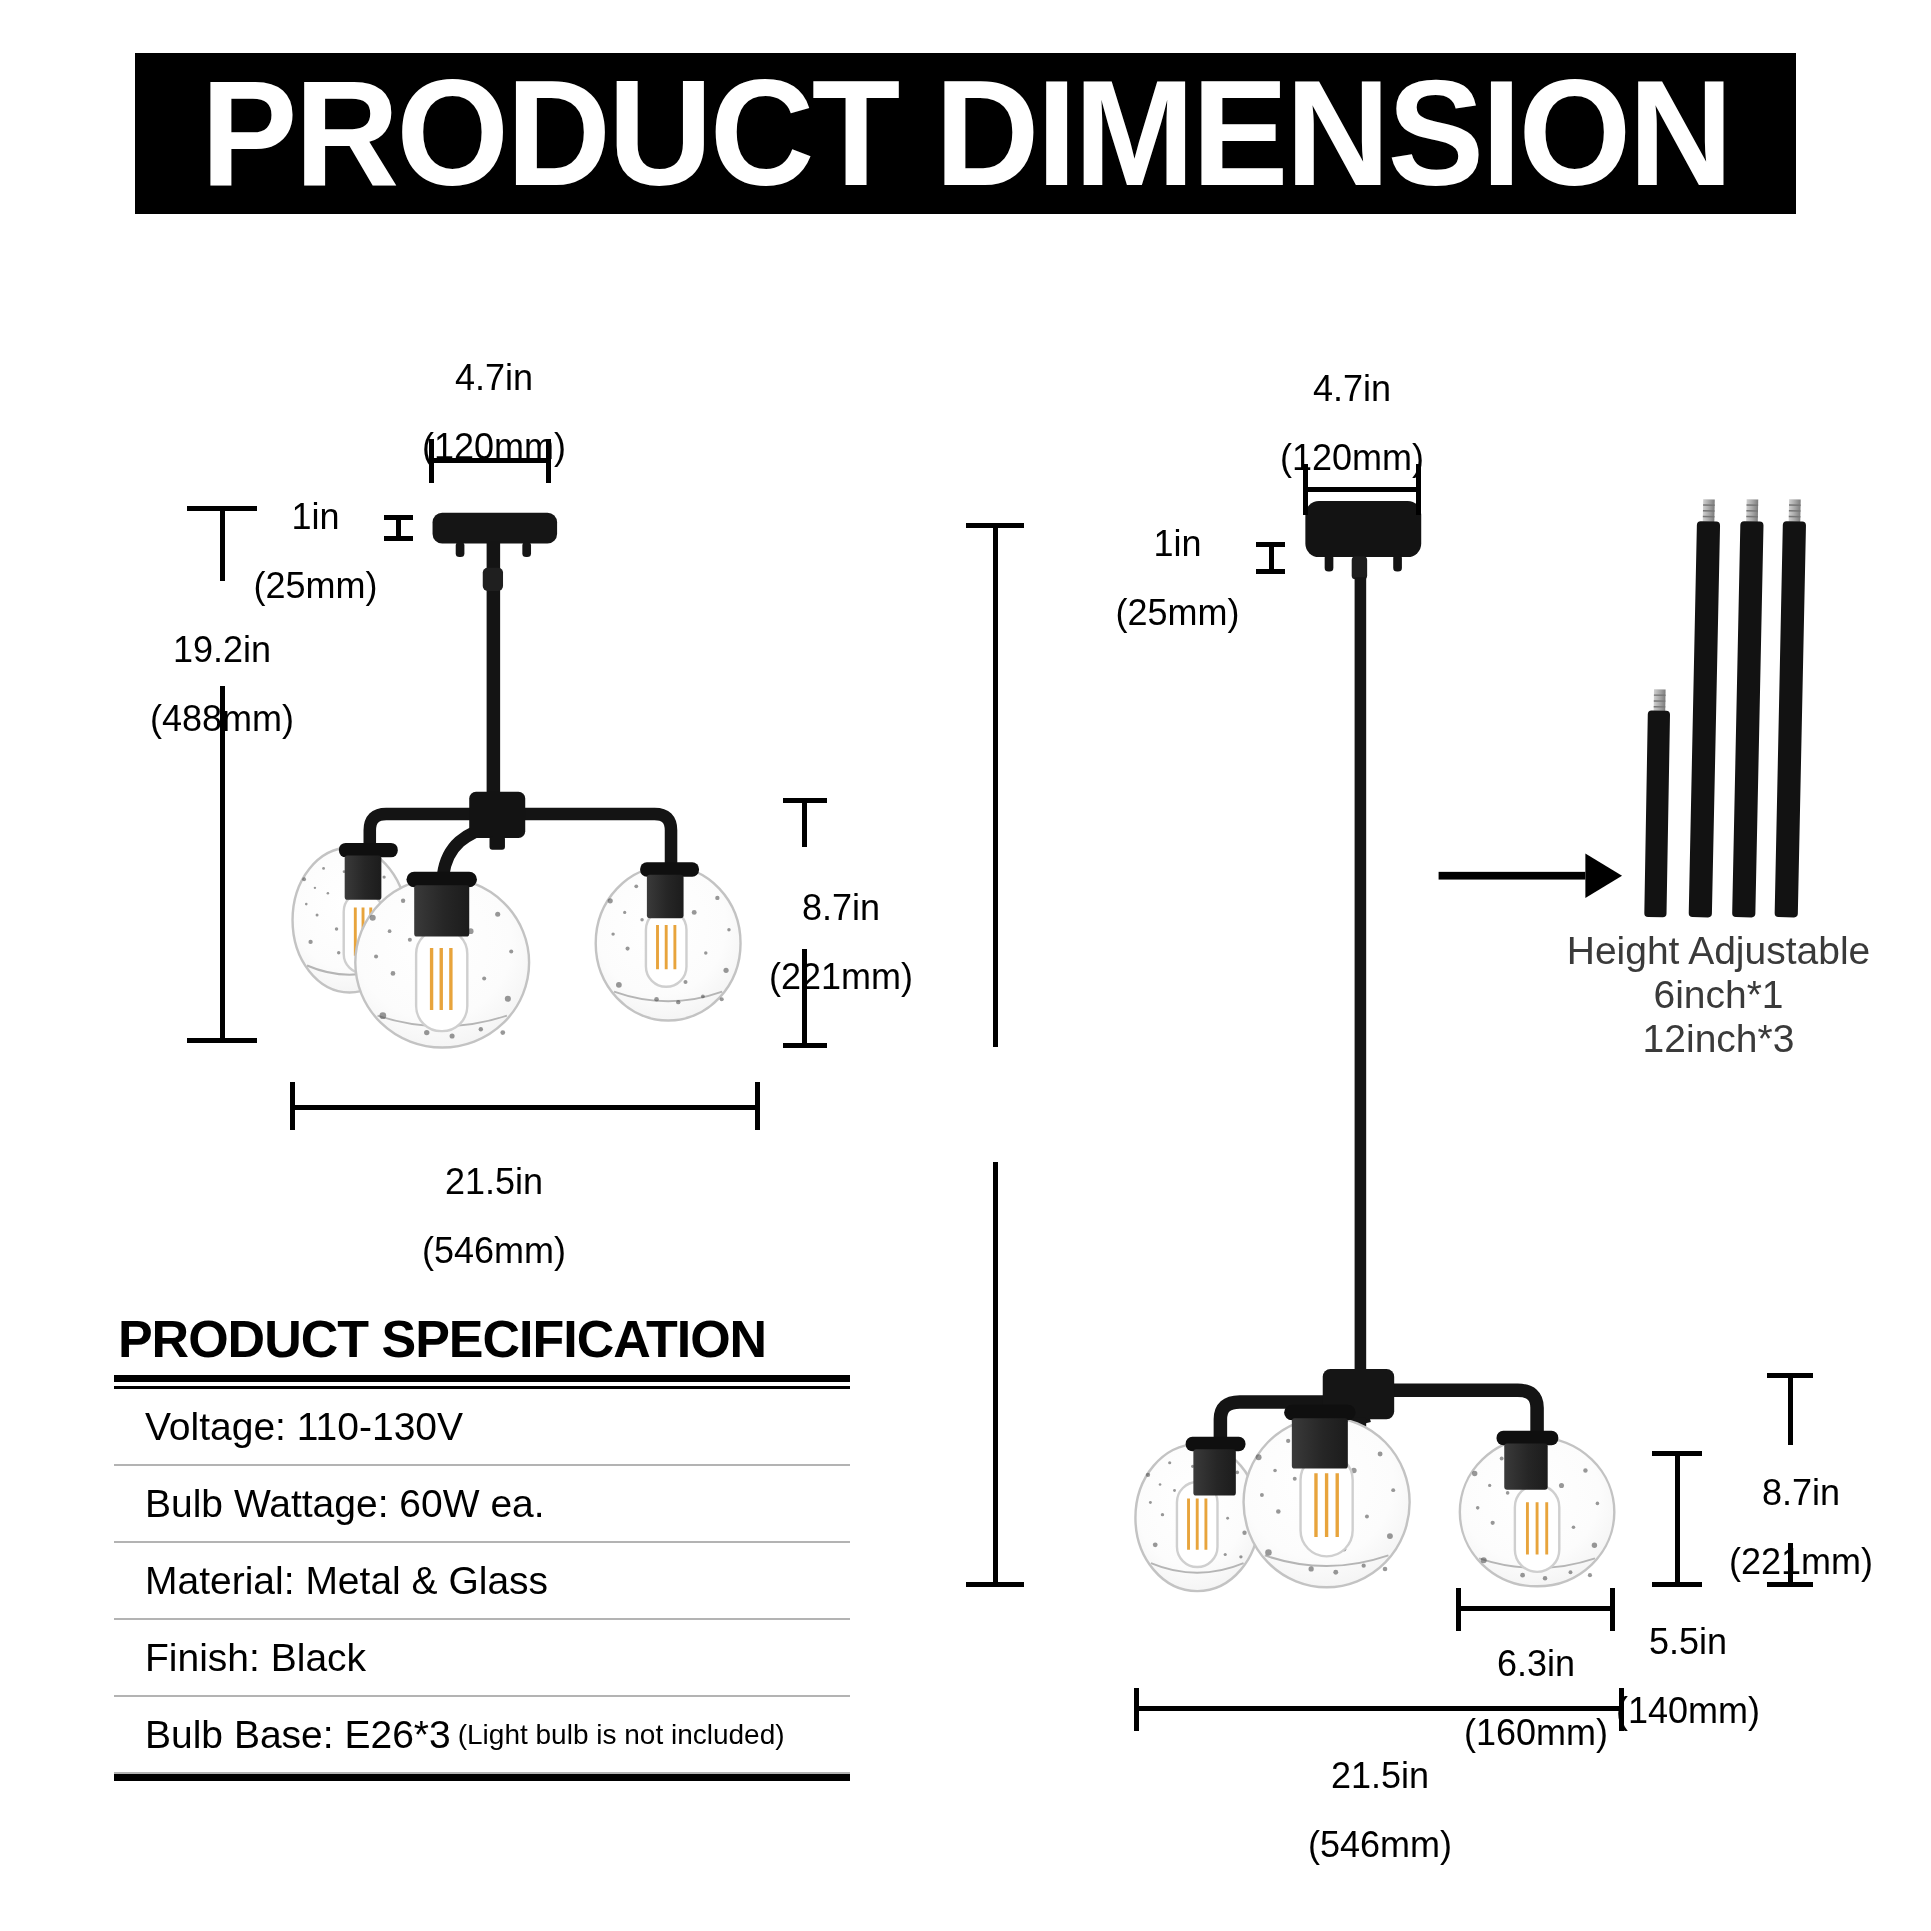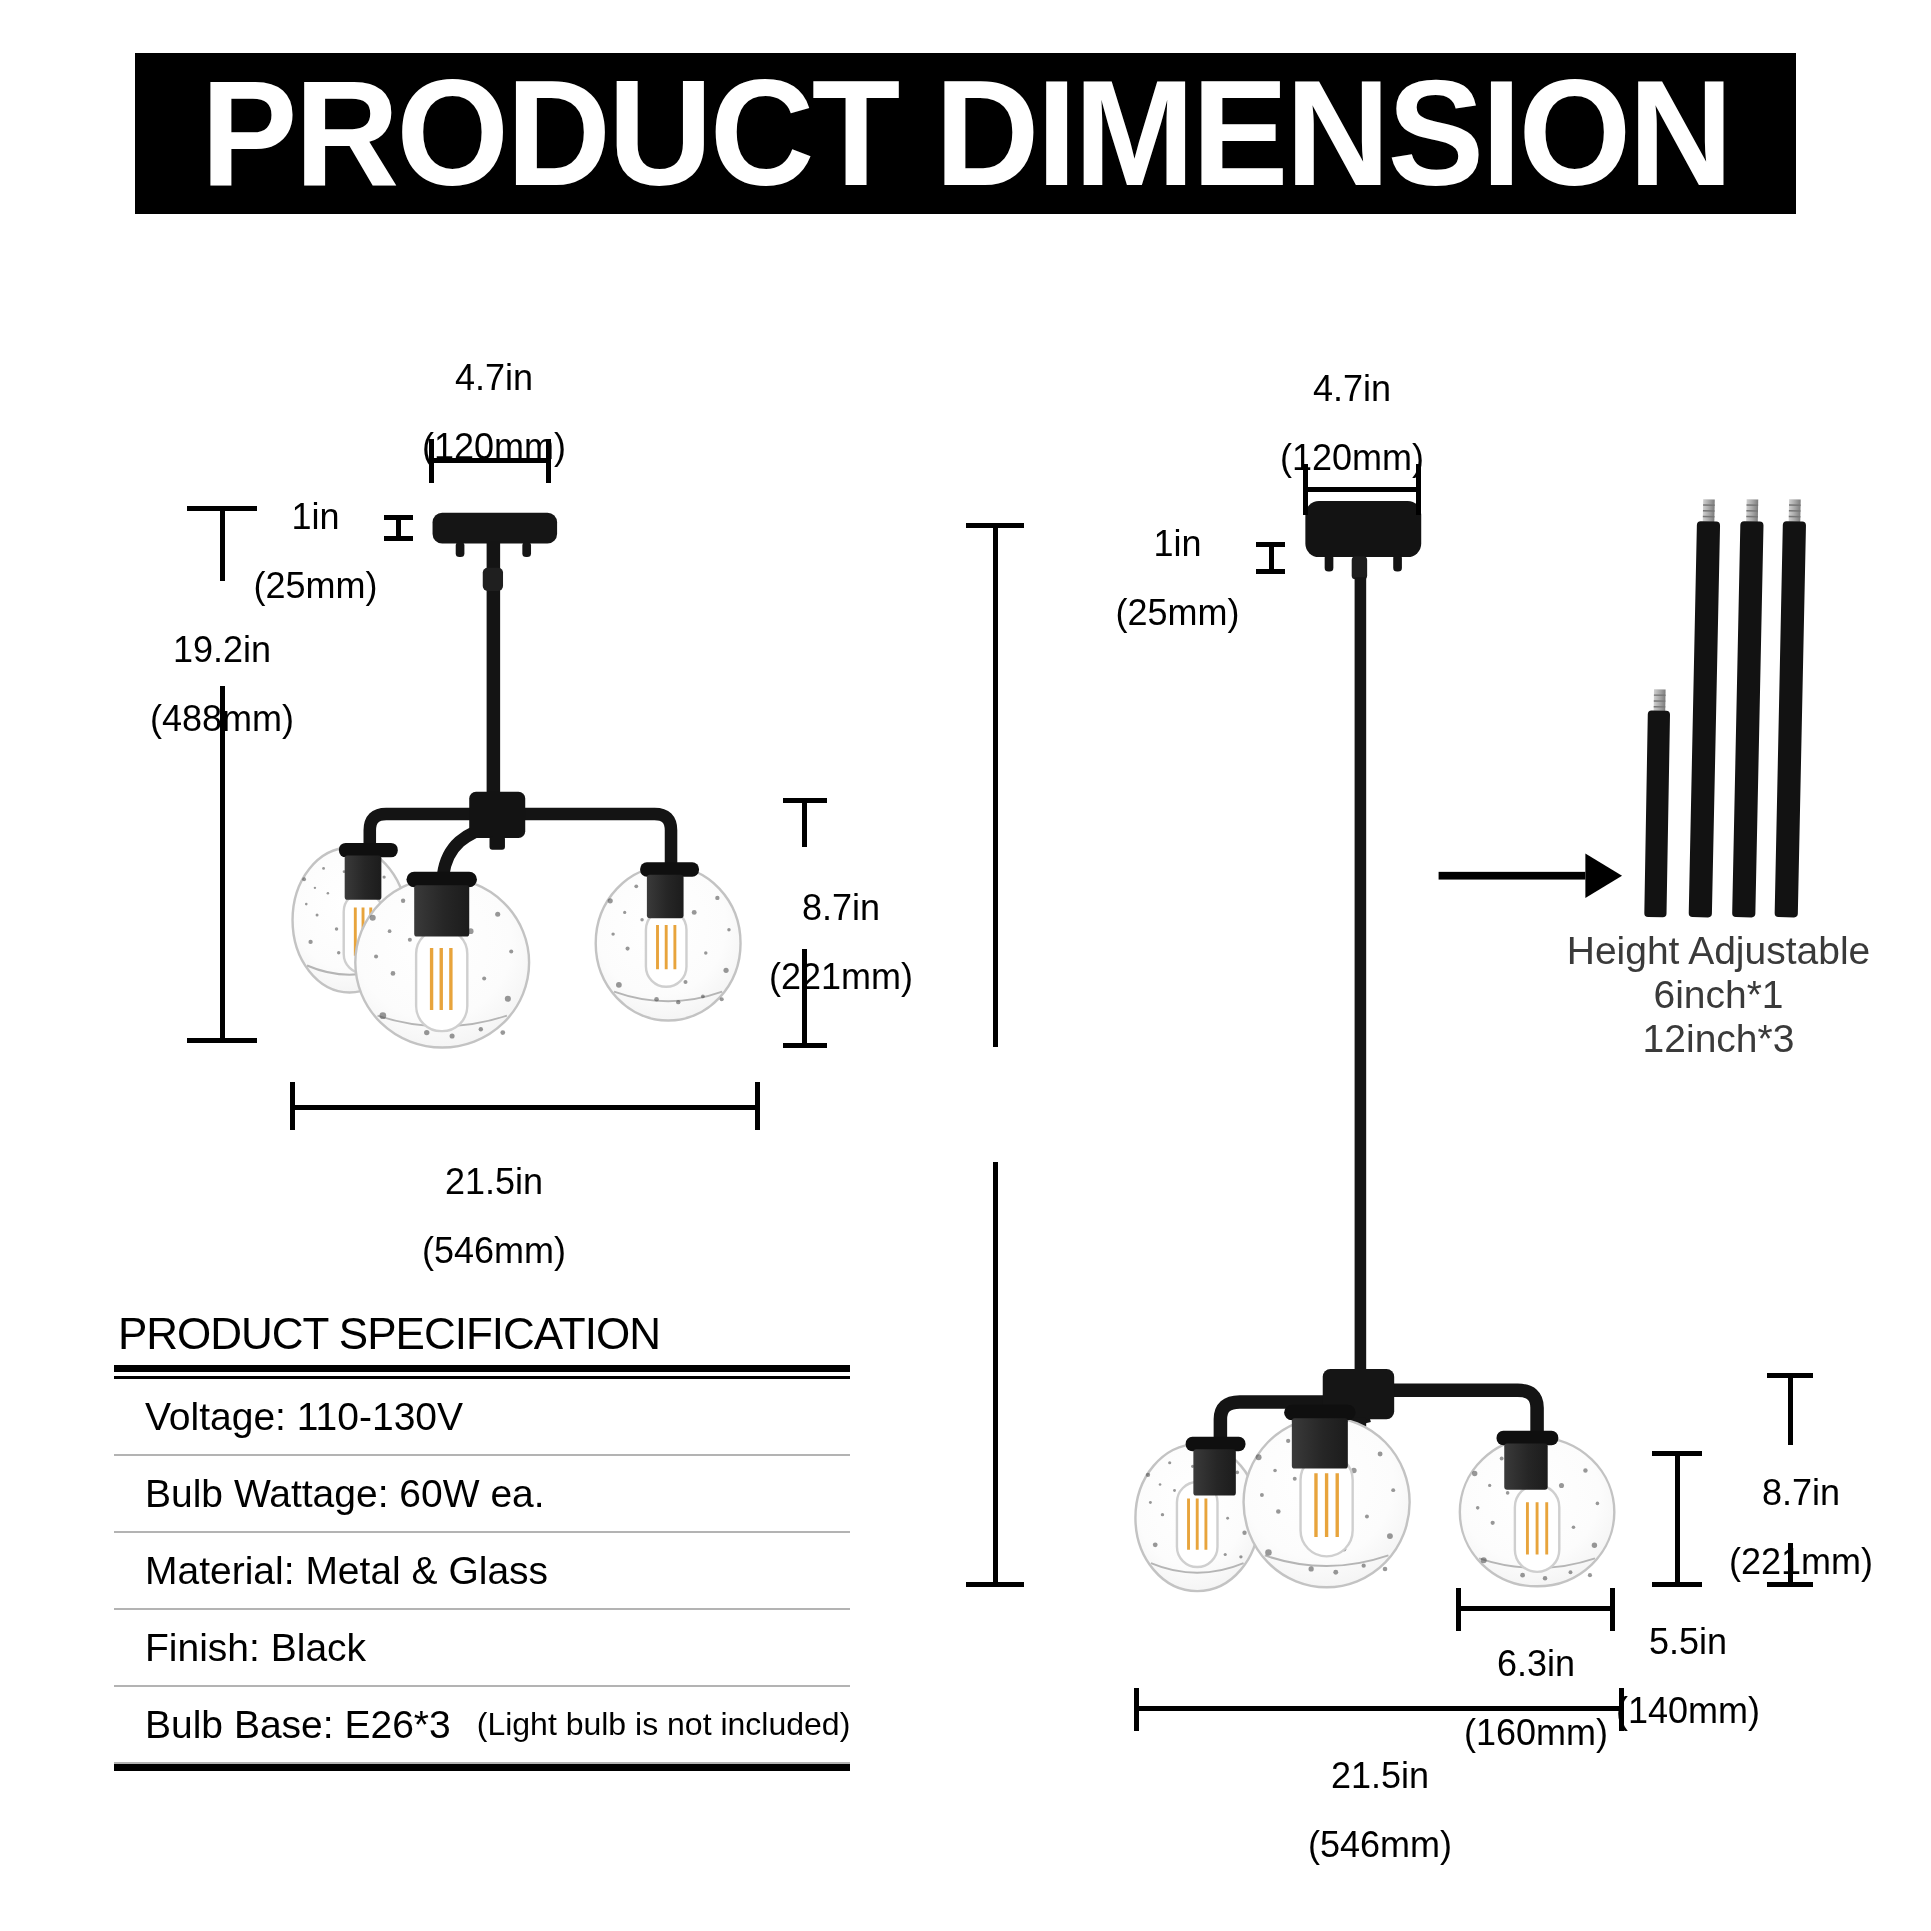--- a/index.html
+++ b/index.html
@@ -10,27 +10,27 @@
   .hdr span{color:#fff;font-weight:bold;font-size:145px;letter-spacing:-2.9px;white-space:nowrap;
             transform:scaleY(1.04);}
   .lbl{position:absolute;text-align:center;font-size:36px;line-height:43px;color:#000;white-space:nowrap;}
   .lbl span{display:block;margin-top:26px;}
   .note-lbl{position:absolute;text-align:center;font-size:39px;line-height:44px;color:#3a3a3a;white-space:nowrap;}
   .note-lbl span{display:block;}
   .dim{position:absolute;background:#000;}
   svg{position:absolute;left:0;top:0;}
   
   .spec{position:absolute;left:114px;top:1309px;width:736px;}
-  .spec-title{font-size:44px;font-weight:normal;letter-spacing:-1px;white-space:nowrap;padding-left:3.9px;}
+  .spec-title{font-size:52px;font-weight:bold;letter-spacing:-1px;white-space:nowrap;padding-left:3.9px;}
   .rule-thick{height:7.7px;background:#000;margin-top:5.8px;}
   .rule-thin{height:2.9px;background:#000;margin-top:3.9px;}
   .spec-row{height:77px;display:flex;align-items:center;padding-left:31px;font-size:39px;white-space:nowrap;
             border-bottom:2.9px solid #b3b3b3;box-sizing:border-box;}
   .spec-row:last-of-type{border-bottom:none;}
-  .spec-note{font-size:32px;margin-left:26px;}
+  .spec-note{font-size:28px;margin-left:7px;}
   .rule-bottom{height:6.8px;background:#000;}
 </style>
 </head>
 <body>
 
 <div class="page">
 
   <div class="hdr">
     <span>PRODUCT DIMENSION</span>
   </div>

